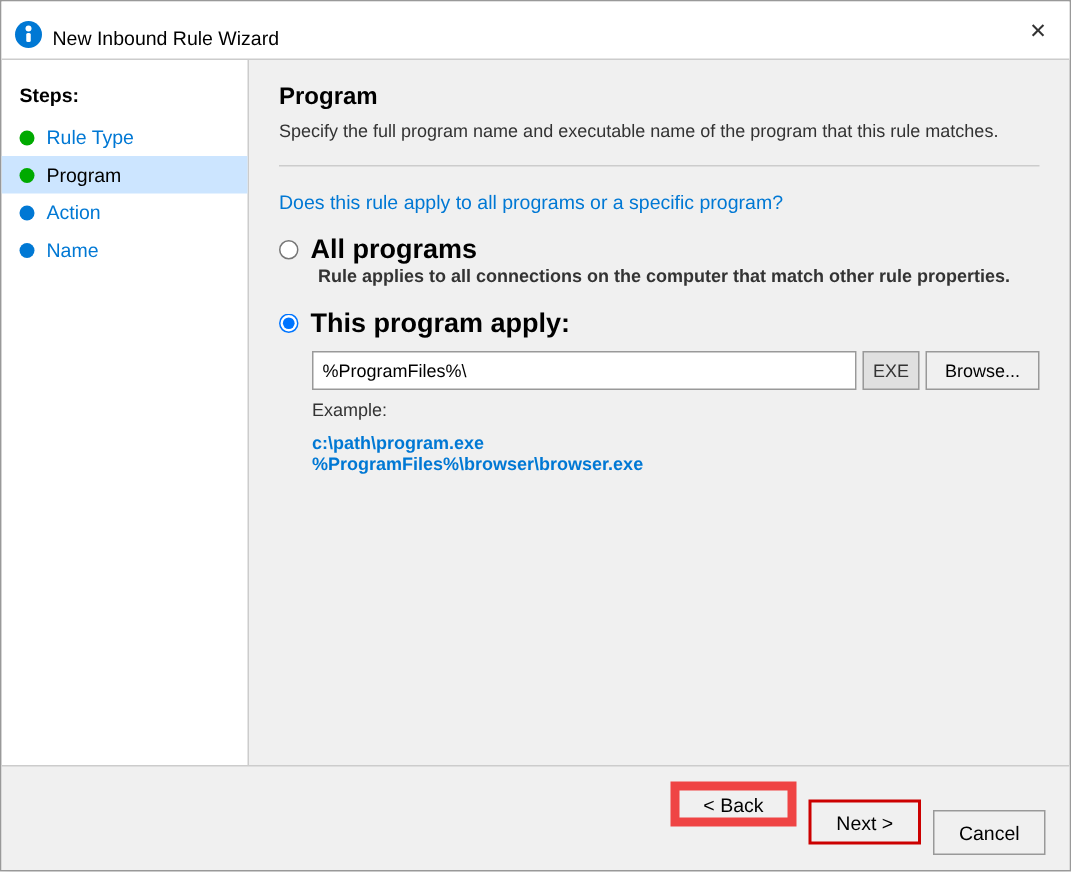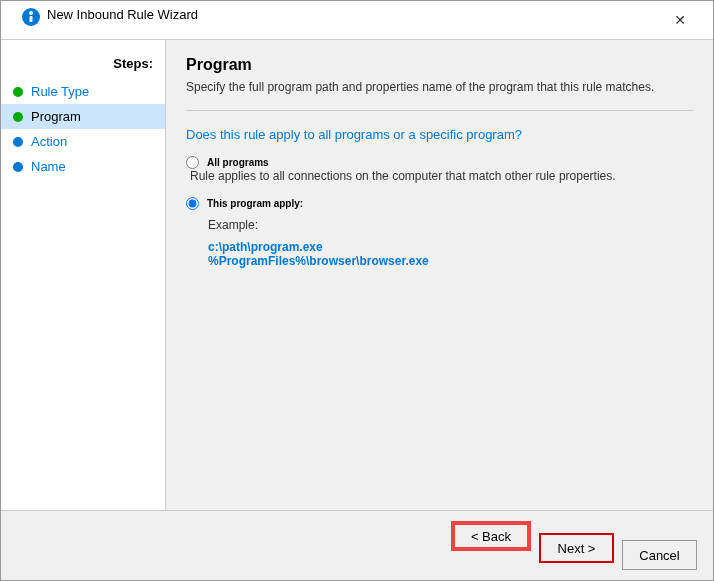--- a/index.html
+++ b/index.html
@@ -19,22 +19,22 @@
       height: 581px;
       background: #f0f0f0;
       border: 1px solid #999;
       box-shadow: 2px 2px 8px rgba(0,0,0,0.3);
       display: flex;
       flex-direction: column;
     }
     .title-bar {
       background: #fff;
       display: flex;
-      align-items: flex-start;
-      padding: 6px 20px;
+      align-items: flex-end;
+      padding: 6px 8px;
       border-bottom: 1px solid #ccc;
       min-height: 36px;
     }
     .title-bar-icon {
       width: 20px;
       height: 20px;
       margin-right: 6px;
       flex-shrink: 0;
     }
     .title-bar-text {
@@ -57,21 +57,20 @@
       display: flex;
       flex: 1;
       overflow: hidden;
     }
     .sidebar {
       width: 165px;
       background: #fff;
       border-right: 1px solid #ccc;
       padding: 10px 0;
       flex-shrink: 0;
-      text-align: right;
     }
     .sidebar-title {
       font-weight: bold;
       padding: 6px 12px 8px;
       font-size: 13px;
     }
     .sidebar-item {
       display: flex;
       align-items: center;
       padding: 5px 12px;
@@ -140,27 +139,28 @@
     .radio-label-row {
       display: flex;
       align-items: center;
       gap: 8px;
     }
     .radio-label-row input[type="radio"] {
       margin: 0;
       cursor: pointer;
     }
     .radio-label {
-      font-size: 10px;
+      font-size: 18px;
       font-weight: bold;
     }
     .radio-desc {
-      margin-left: 4px;
-      font-size: 12px;
-      color: #333;
+      margin-left: 26px;
+      font-size: 12px;
+      color: #333;
+      font-weight: bold;
     }
     .path-section {
       margin-top: 2px;
     }
     .path-input-row {
       display: flex;
       align-items: center;
       margin-left: 22px;
       margin-top: 6px;
       gap: 4px;
@@ -216,21 +216,21 @@
       display: flex;
       justify-content: flex-end;
       gap: 8px;
       background: #f0f0f0;
     }
     .footer-btn {
       height: 30px;
       min-width: 75px;
       padding: 0 16px;
       background: #f0f0f0;
-      border: 4px solid #ef4444;
+      border: 6px solid #ef4444;
       cursor: pointer;
       font-size: 13px;
     }
     .footer-btn.next {
       border: 2px solid #cc0000;
       margin-top: 12px;
     }
     .footer-btn.cancel {
       border: 1px solid #999;
       margin-top: 19px;
@@ -270,41 +270,46 @@
         <span class="sidebar-item-label">Action</span>
       </div>
       <div class="sidebar-item">
         <span class="dot dot-blue"></span>
         <span class="sidebar-item-label">Name</span>
       </div>
     </div>
 
     <div class="main">
       <div class="page-title">Program</div>
-      <div class="page-description">Specify the full program path and properties name of the program that this rule matches.</div>
+      <div class="page-description">Specify the full program name and executable name of the program that this rule matches.</div>
       <hr class="separator">
 
       <div class="question">Does this rule apply to all programs or a specific program?</div>
 
       <div class="radio-group">
 
         <div class="radio-option">
           <div class="radio-label-row">
             <input type="radio" name="program" id="all-programs" style="">
             <label class="radio-label" for="all-programs">All programs</label>
           </div>
           <div class="radio-desc">Rule applies to all connections on the computer that match other rule properties.</div>
         </div>
 
         <div class="radio-option">
           <div class="radio-label-row">
             <input type="radio" name="program" id="this-program" checked="" style="">
             <label class="radio-label" for="this-program">This program apply:</label>
           </div>
           <div class="path-section">
+            <div class="path-input-row">
+              <input type="text" class="path-input" value="%ProgramFiles%\" style="">
+              <div class="exe-badge">EXE</div>
+              <button class="browse-btn">Browse...</button>
+            </div>
             <div class="example-row">
               <span class="example-label">Example:</span>
               <div class="example-paths">
                 <span>c:\path\program.exe</span>
                 <span>%ProgramFiles%\browser\browser.exe</span>
               </div>
             </div>
           </div>
         </div>
       </div>

